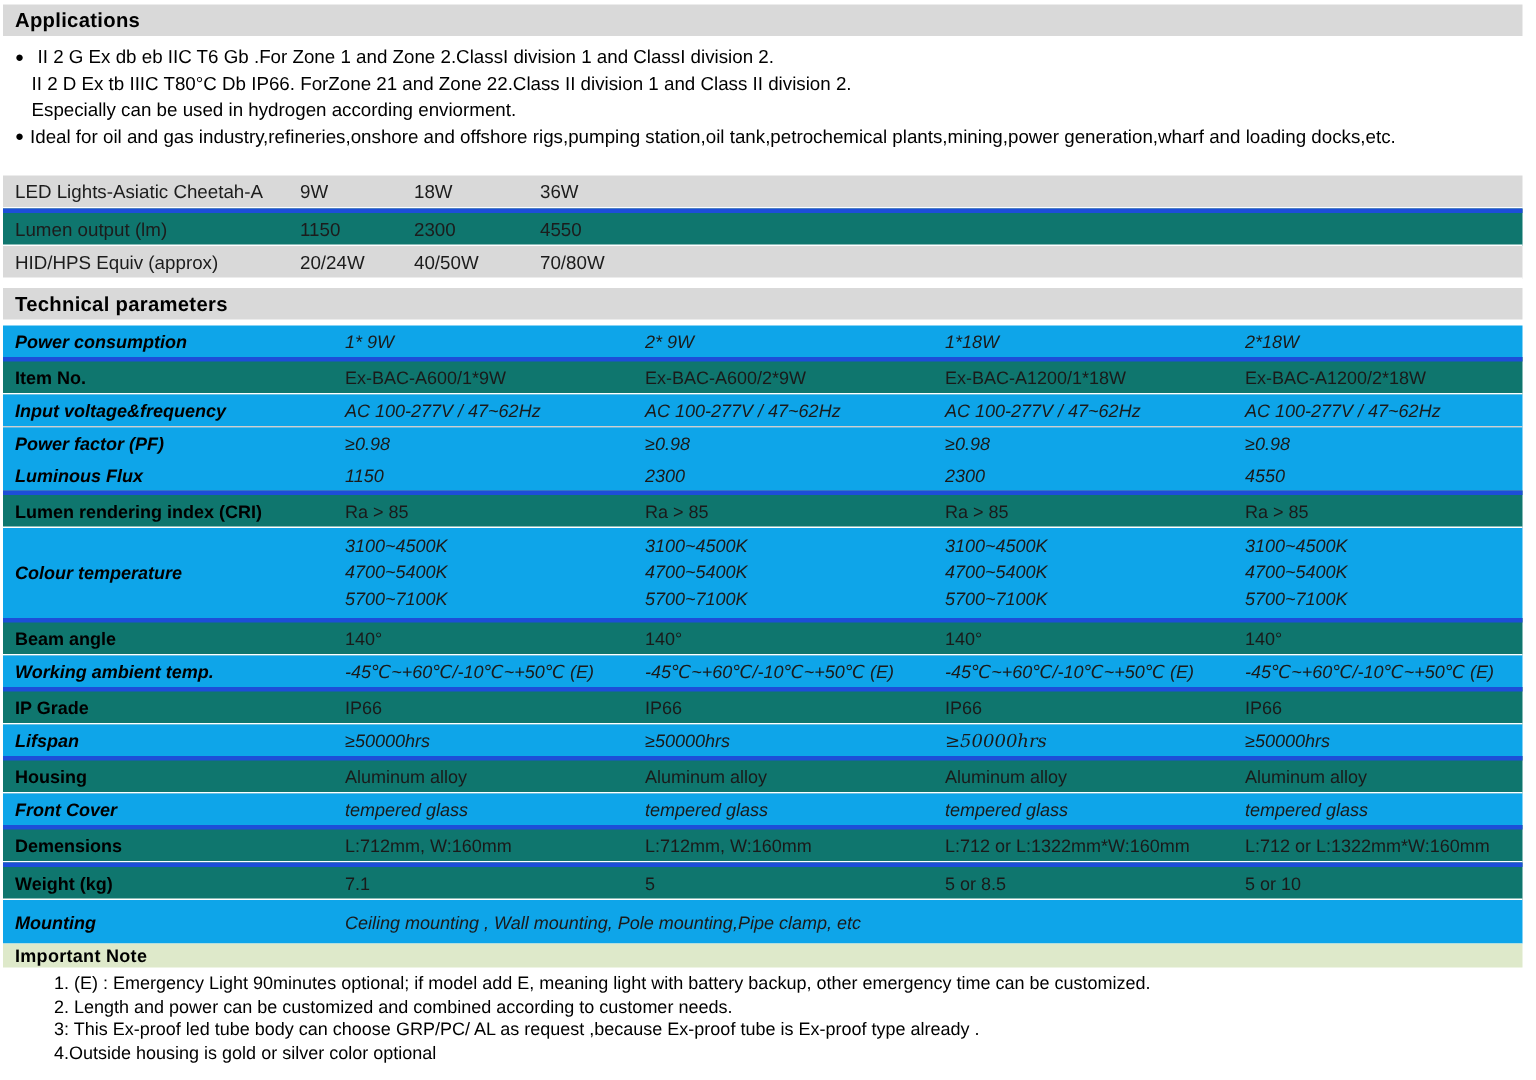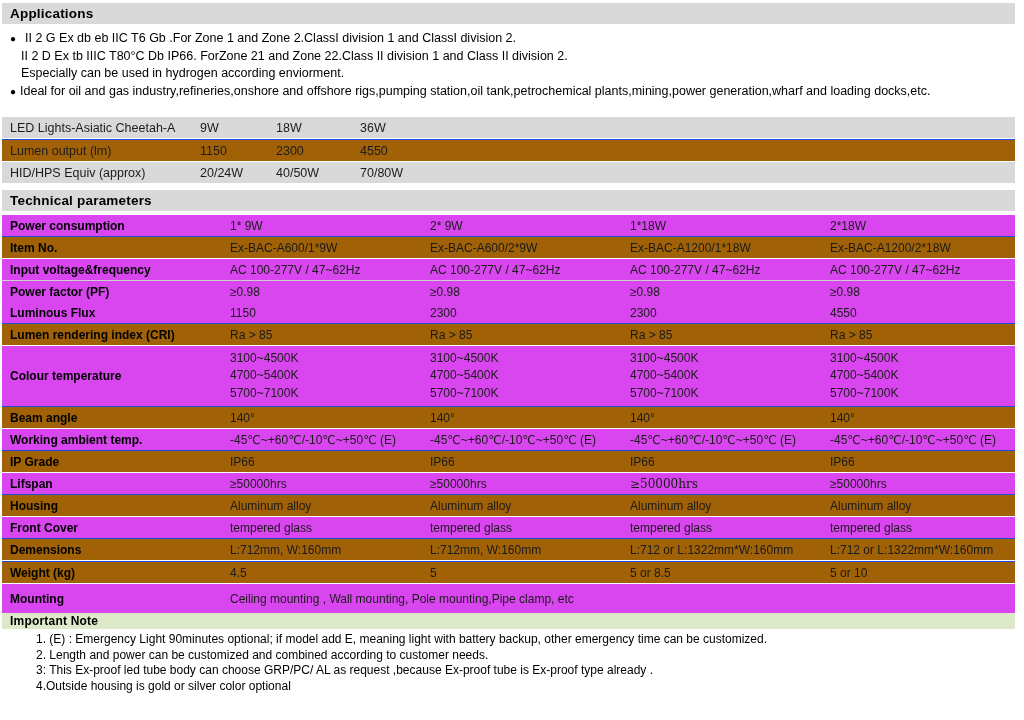--- a/index.html
+++ b/index.html
@@ -13,23 +13,23 @@
   
   .app-block{padding:6px 0 4px 0;font-size:12.5px;color:#000;}
   .app-line{display:flex;line-height:17.5px;padding-left:8px;}
   .app-line.indent{padding-left:19px;}
   .app-bullet{width:10px;flex:0 0 auto;font-size:10px;line-height:17.5px;}
   .app-line:first-child .app-text{margin-left:5px;}
 
   
   table{border-collapse:separate;border-spacing:0;width:100%;table-layout:fixed;}
   td{font-size:12px;vertical-align:middle;padding:0 0 0 8px;overflow:hidden;white-space:nowrap;}
-  .shade-green td{background:#a16207;border-top:1px solid #1d4ed8;border-bottom:1px solid #fff;}
+  .shade-green td{background:#0f766e;border-top:3px solid #1d4ed8;border-bottom:1px solid #fff;}
   .shade-gray td{background:#d9d9d9;border-bottom:1px solid #fff;}
-  .shade-white td{background:#d946ef;}
+  .shade-white td{background:#0ea5e9;font-style:italic;}
   .rule-after td{border-bottom:1px solid #cfcfcf;}
 
   .ov-table{margin-top:13px;}
   .ov-table td{height:21px;font-size:12.5px;color:#1c1c1c;}
   .ov-table td.label-cell{color:#1c1c1c;}
 
   .tech-table td{height:21px;color:#1a1a1a;}
   .tech-table td.label-cell{font-weight:bold;color:#000;}
   td.multiline{white-space:pre-line;line-height:17.5px;padding-top:2px;padding-bottom:2px;height:auto;}
   tr.tall td{height:56px;}
@@ -210,21 +210,21 @@
         </tr>
         <tr class="shade-green">
           <td class="label-cell">Demensions</td>
           <td>L:712mm, W:160mm</td>
           <td>L:712mm, W:160mm</td>
           <td>L:712 or L:1322mm*W:160mm</td>
           <td>L:712 or L:1322mm*W:160mm</td>
         </tr>
         <tr class="shade-green">
           <td class="label-cell">Weight (kg)</td>
-          <td>4.5</td>
+          <td>7.1</td>
           <td>5</td>
           <td>5 or 8.5</td>
           <td>5 or 10</td>
         </tr>
         <tr class="shade-white mount">
           <td class="label-cell">Mounting</td>
           <td colspan="4">Ceiling mounting , Wall mounting, Pole mounting,Pipe clamp, etc</td>
         </tr>
       </tbody>
   </table>

